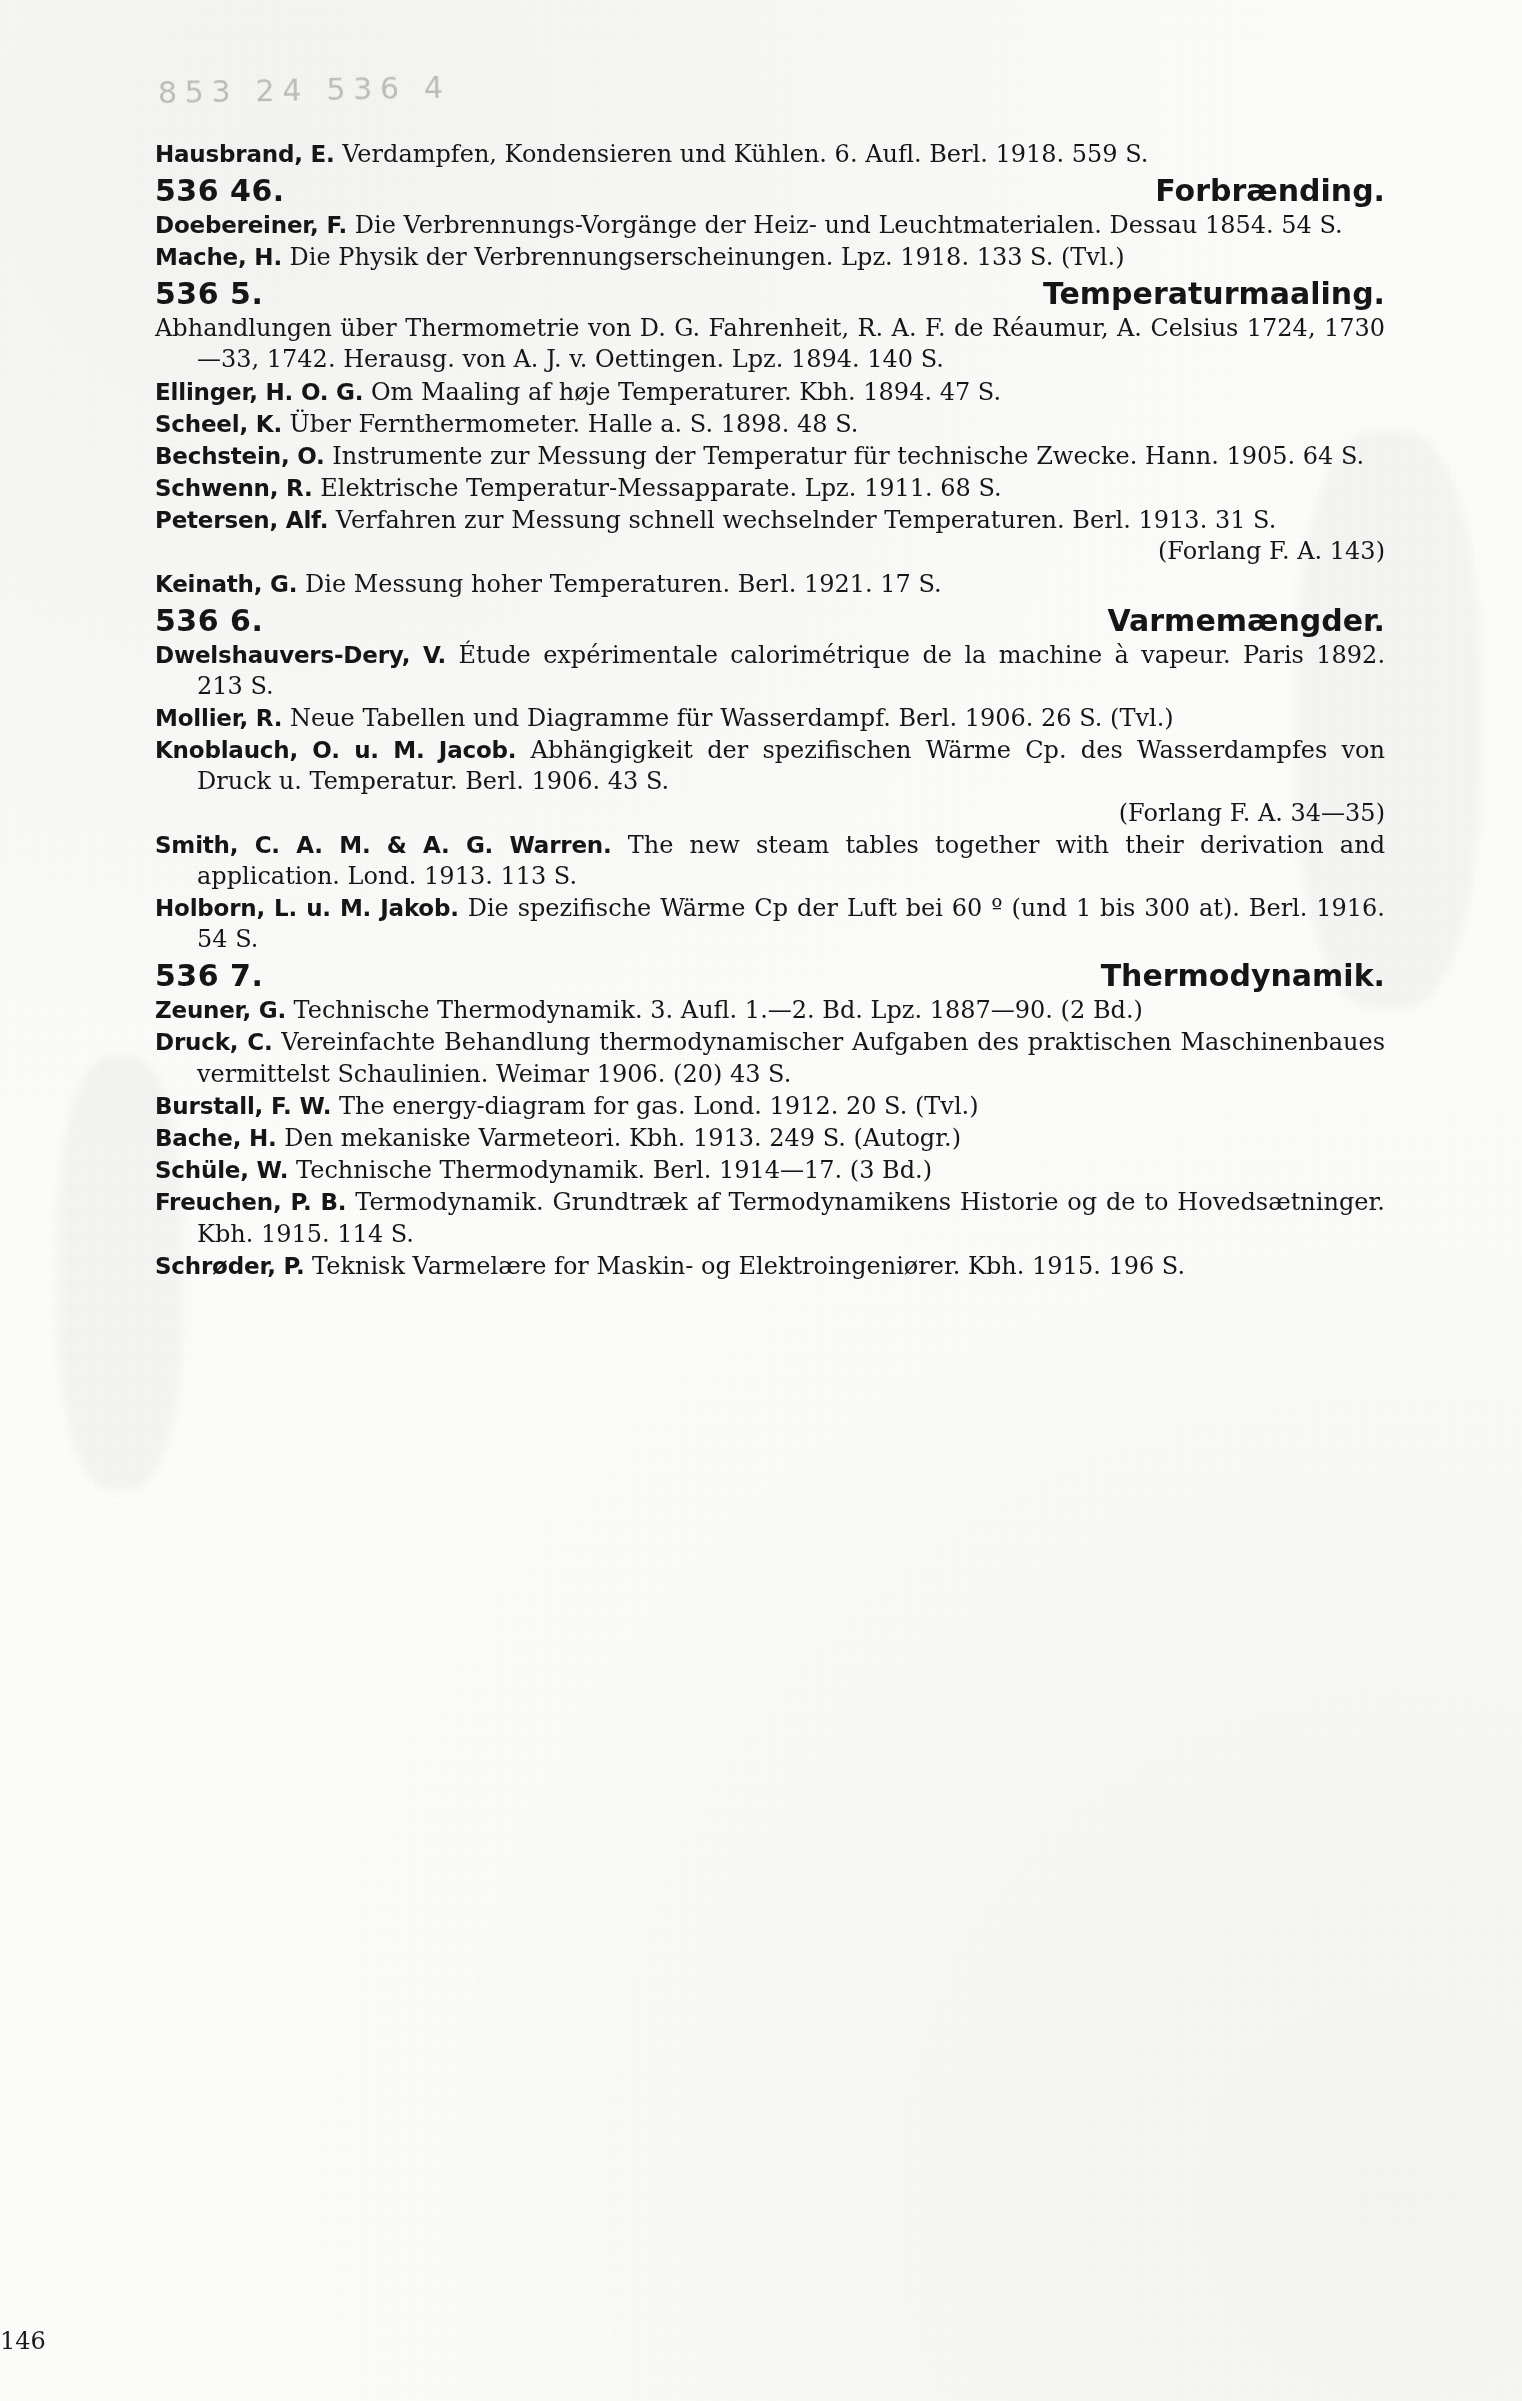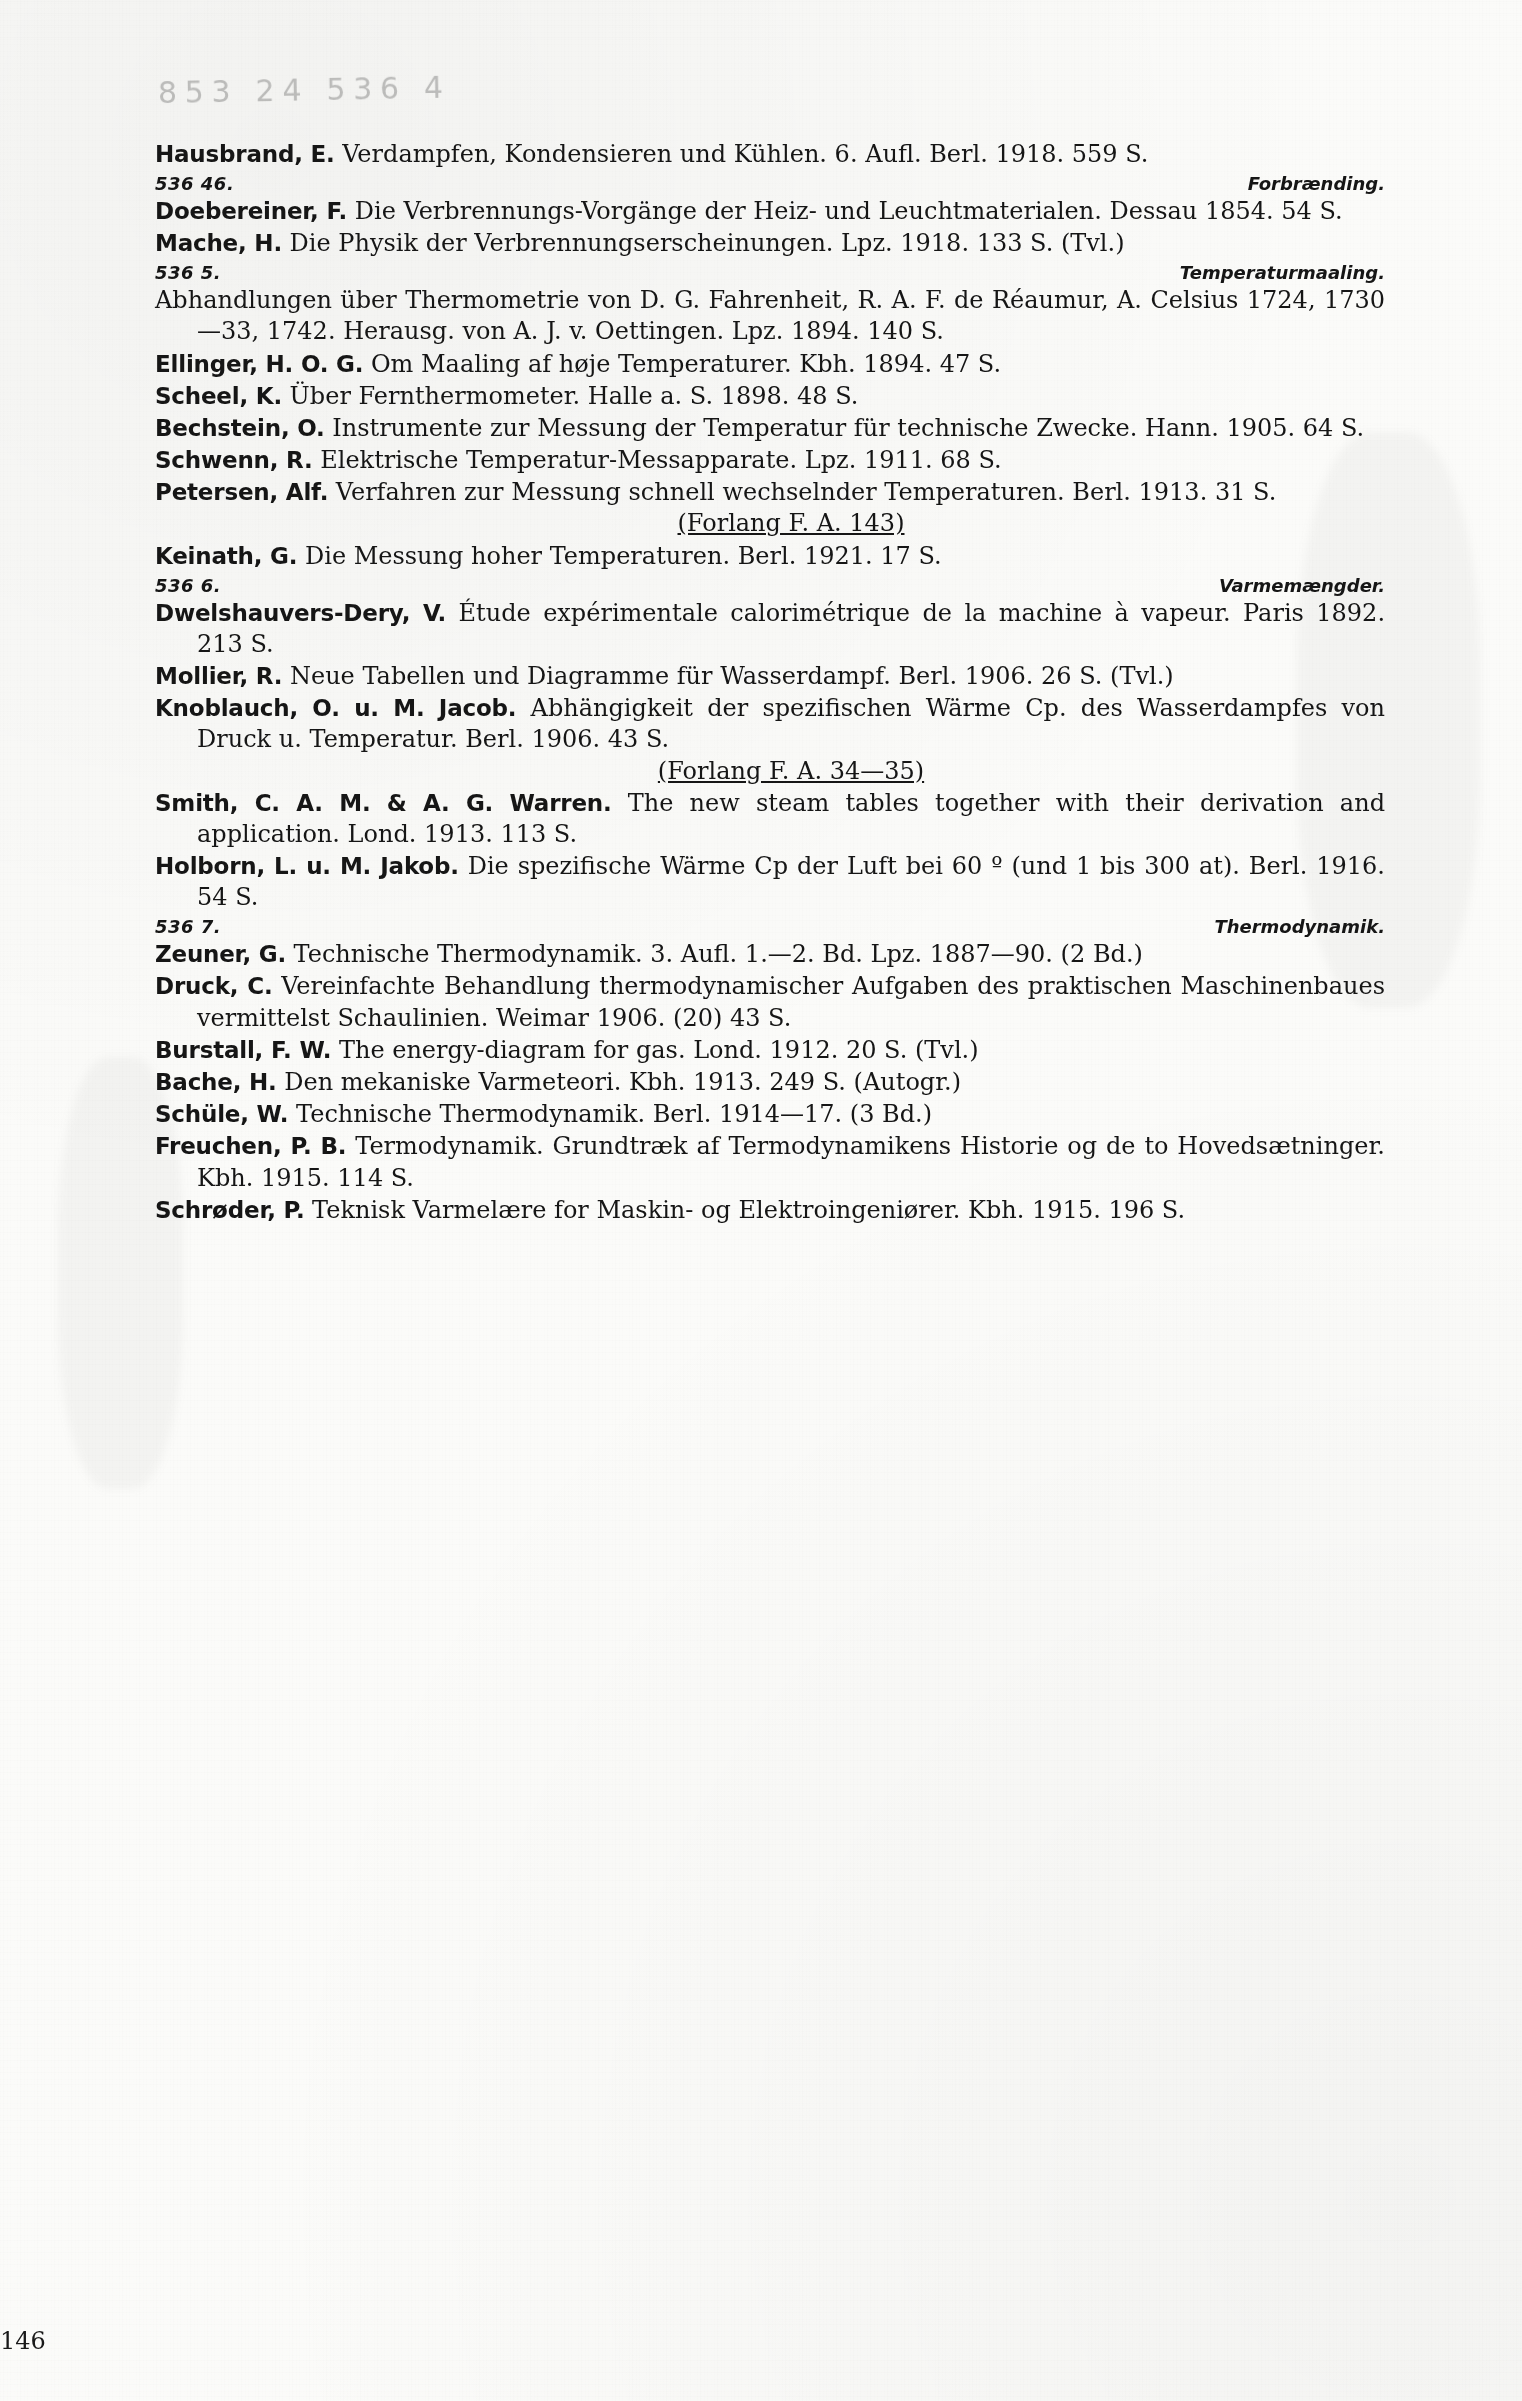--- a/index.html
+++ b/index.html
@@ -76,37 +76,35 @@
     font-family: "DejaVu Serif", serif;
     font-size: 24px;
   }
   
   .class-row {
     display: flex;
     align-items: baseline;
     justify-content: space-between;
     font-family: "DejaVu Sans", sans-serif;
     font-weight: bold;
-    font-size: 18px;
+    font-size: 30px;
     margin: 2.9px 0 1.9px 0;
     padding-left: 0;
-    font-style: italic;
   }
   .class-row .num {
     letter-spacing: 0.5px;
   }
   .class-row .subject {
     letter-spacing: 0px;
   }
   
   .right-note {
     display: block;
-    text-align: center;
+    text-align: right;
     font-family: "DejaVu Serif", serif;
-    text-decoration: underline;
   }
   .folio {
     position: absolute;
     left: 0;
     right: 0;
     top: 2327px;
     font-family: "DejaVu Serif", serif;
     font-size: 24px;
     color: #1a1a1a;
   }

